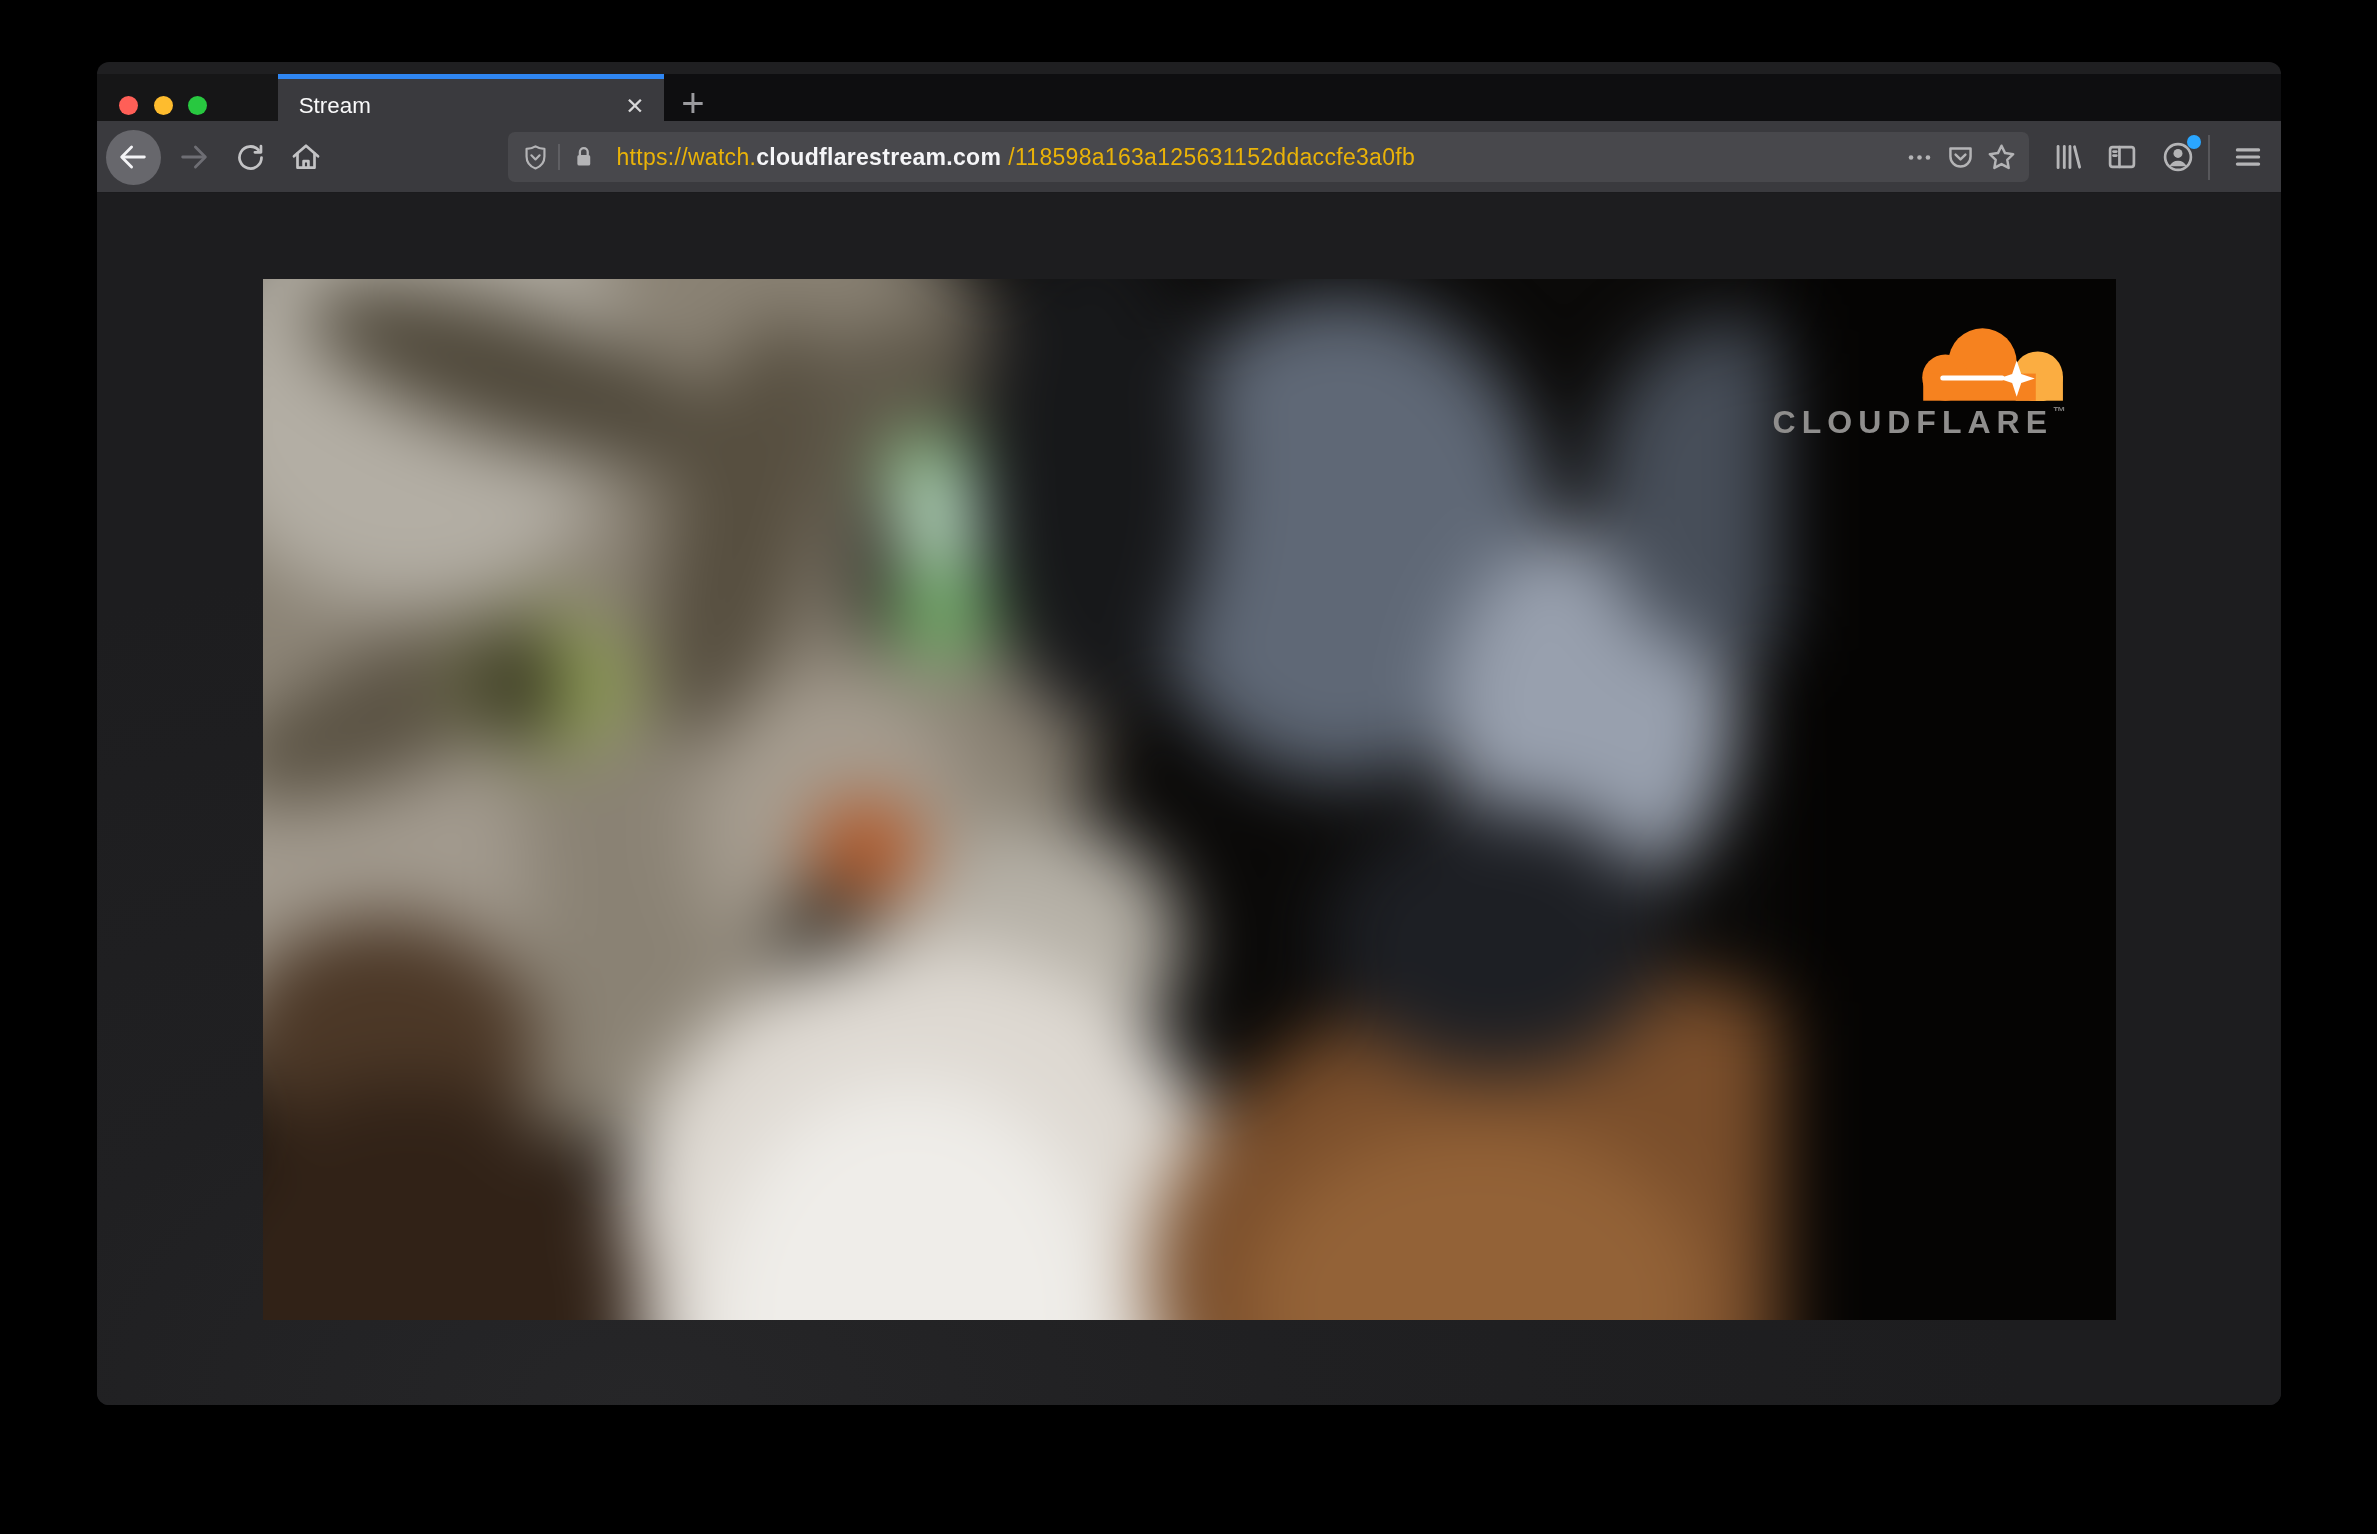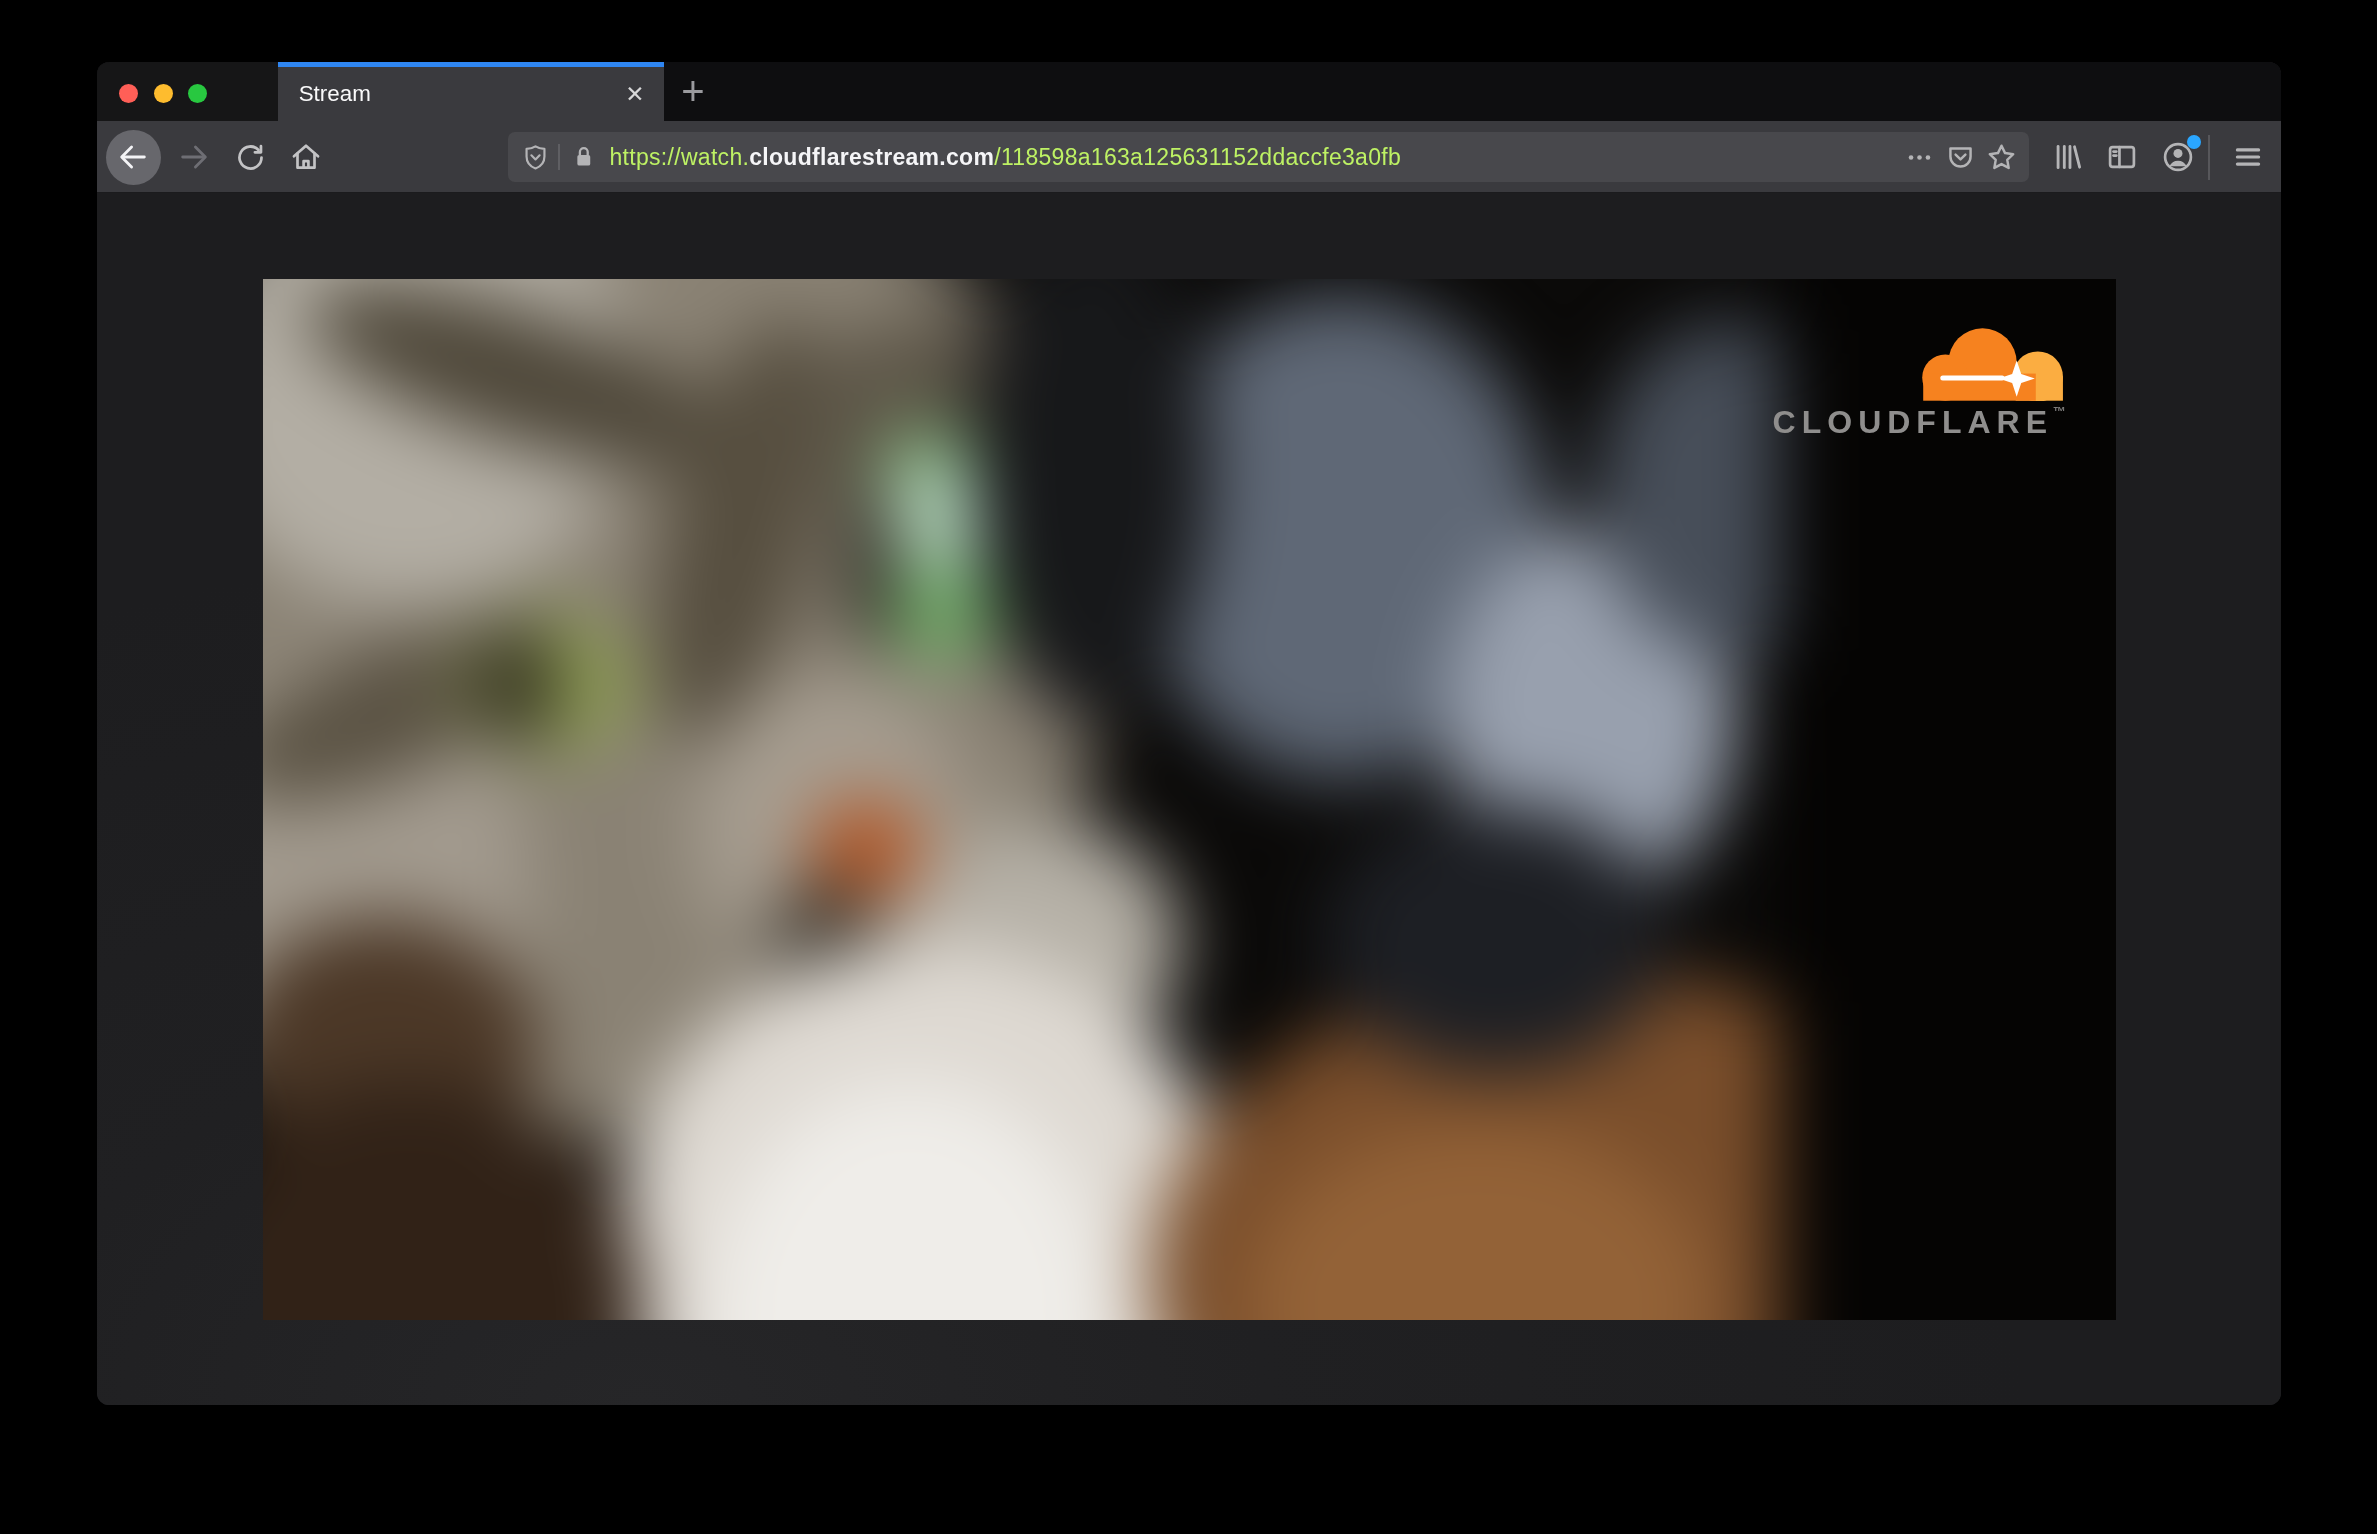--- a/index.html
+++ b/index.html
@@ -4,21 +4,21 @@
 <style>
   * { margin:0; padding:0; box-sizing:border-box; }
   html,body { width:2377px; height:1534px; background:#000; overflow:hidden;
               font-family:"Liberation Sans", sans-serif; }
 
   
   .window { position:absolute; left:97px; top:62px; width:2184px; height:1343px;
             border-radius:12px; overflow:hidden; background:#1f1f21; }
 
   
-  .tabbar { position:absolute; left:0; top:0; width:100%; height:59px; background:#0e0e10;padding-left:45px; }
+  .tabbar { position:absolute; left:0; top:12px; width:100%; height:59px; background:#0e0e10;padding-left:45px; }
   .traffic-zone { position:absolute; left:0; top:0; width:181px; height:59px; background:#161617; }
   .tl { position:absolute; top:21.6px; width:19px; height:19px; border-radius:50%; }
   .tl.red { left:22.4px; background:#ff5f57; }
   .tl.yellow { left:57px; background:#febc2e; }
   .tl.green { left:91px; background:#28c840; }
 
   .tab { position:absolute; left:181px; top:0; width:386px; height:59px; background:#3a3a3e;
          border-top:5.2px solid #2f86f2; display:flex; align-items:center; }
   .tab-label { margin-left:20.7px; font-size:22.4px; color:#f9f9fa; }
   .tab-close { position:absolute; right:12px; top:50%; transform:translateY(-50%);
@@ -39,21 +39,21 @@
   .reload-btn { left:134px; }
   .home-btn { left:190px; }
 
   .urlbar { position:absolute; left:411px; top:11.2px; width:1521px; height:50px;
             background:#48484c; border-radius:6.9px; display:flex; align-items:center; }
   .urlbar .shield-wrap { margin-left:12px; width:31px; display:flex; justify-content:center; }
   .url-divider { width:1.7px; height:26px; background:#5f5f63; margin-left:6.9px; margin-right:8.6px; }
   .urlbar .lock-wrap { width:31px; display:flex; justify-content:center; }
   .url-text { margin-left:10.3px; font-size:23px; letter-spacing:0.3px; white-space:nowrap;
               overflow:hidden; }
-  .url-dim { color:#bef264; }
+  .url-dim { color:#eab308;margin-left:7px; }
   .url-host { color:#f5f5f7; font-weight:700; }
   .url-spacer { flex:1; }
   .in-url-btn { width:41px; height:41px; display:flex; align-items:center; justify-content:center; }
   .star-btn { margin-right:6.9px; }
 
   .right-btn { position:absolute; top:17px; width:38px; height:38px; display:flex;
                align-items:center; justify-content:center; }
   .library-btn { left:1952px; }
   .sidebar-btn { left:2006px; }
   .account-btn { left:2062px; }

